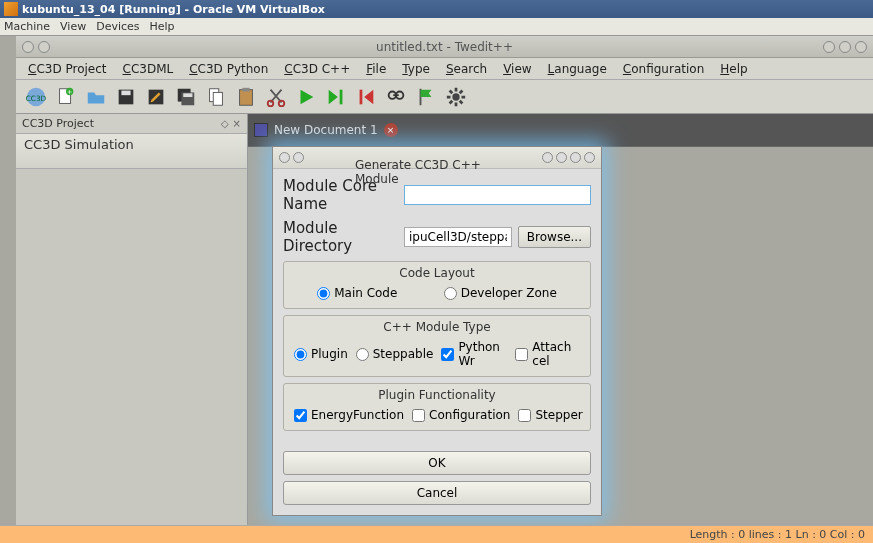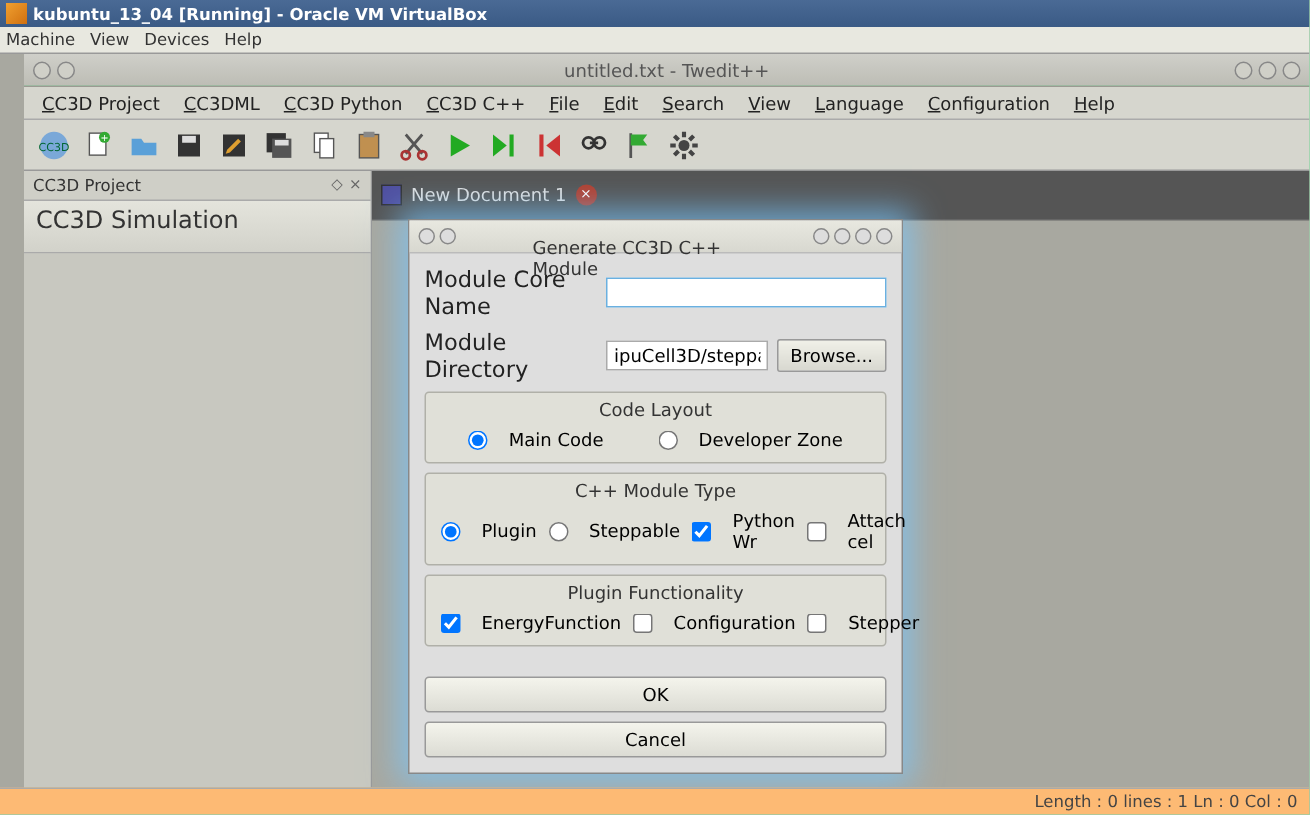--- a/index.html
+++ b/index.html
@@ -31,21 +31,21 @@
 .toolbar { height: 34px; background: #d6d6ce; display: flex; align-items: center; padding: 2px 6px; gap: 2px; border-bottom: 1px solid #999; }
 .tb-btn { width: 28px; height: 28px; display: flex; align-items: center; justify-content: center; border: 1px solid transparent; }
 .tb-btn svg { width: 22px; height: 22px; }
 
 
 .mainarea { position: absolute; top: 78px; bottom: 0; left: 0; right: 0; display: flex; }
 .left-panel { width: 232px; background: #cfcfc7; border-right: 1px solid #999; display: flex; flex-direction: column; }
 .lp-header { height: 20px; background: #cfcfc7; border-bottom: 1px solid #aaa; display: flex; align-items: center; padding: 0 6px; font-size: 11px; color: #333; }
 .lp-header .pin { margin-left: auto; font-size: 10px; color: #666; }
 .lp-header .close { margin-left: 4px; font-size: 10px; color: #666; }
-.lp-tab { height: 35px; background: linear-gradient(#e4e4dc,#d2d2ca); border-bottom: 1px solid #aaa; font-size: 16px; padding: 3px 8px; color: #333; }
+.lp-tab { height: 35px; background: linear-gradient(#e4e4dc,#d2d2ca); border-bottom: 1px solid #aaa; font-size: 13px; padding: 3px 8px; color: #333; }
 .lp-body { flex: 1; background: #c8c8c0; }
 
 .right-panel { flex: 1; background: #b8b8b0; display: flex; flex-direction: column; }
 .doc-tabs { height: 22px; background: #555; display: flex; align-items: center; padding: 16px 6px; font-size: 12px; color: #ddd; gap: 6px; }
 .doc-tabs .doc-icon { width: 14px; height: 14px; background: #5050a0; border: 1px solid #333; }
 .doc-tabs .doc-close { width: 14px; height: 14px; border-radius: 50%; background: #b04030; color: #fff; display: flex; align-items: center; justify-content: center; font-size: 9px; }
 .editor { flex: 1; background: #a8a8a0; border-top: 1px solid #666; }
 
 
 .statusbar { position: absolute; bottom: 0; left: 0; right: 0; height: 18px; background: #fdba74; border-top: 1px solid #aaa; display: flex; align-items: center; justify-content: flex-end; padding: 0 8px; font-size: 11px; color: #444; }
@@ -64,21 +64,21 @@
 .form-row label { width: 115px; font-size: 15px; color: #222; }
 .form-row input[type=text] { flex: 1; height: 20px; border: 1px solid #6ab0e0; background: #fff; padding: 0 4px; font-size: 12px; min-width: 0; }
 .form-row input.dir { border: 1px solid #aaa; }
 .form-row button { height: 22px; padding: 0 8px; font-size: 12px; background: linear-gradient(#f0f0e8,#d8d8d0); border: 1px solid #999; border-radius: 2px; }
 
 .groupbox { border: 1px solid #b0b0a8; border-radius: 3px; margin: 6px 0; padding: 24px 10px 8px 10px; position: relative; background: #e0e0d8; }
 .groupbox .gb-title { position: absolute; top: 4px; left: 50%; transform: translateX(-50%); font-size: 12px; color: #333; }
 .radio-row { display: flex; gap: 24px; align-items: center; font-size: 12px; }
 .radio-row.around { justify-content: space-around; gap: 0; }
 .radio-row.tight { gap: 8px; }
-.radio-item, .check-item { display: flex; align-items: center; gap: 14px; }
+.radio-item, .check-item { display: flex; align-items: center; gap: 4px; }
 .radio-item input, .check-item input { width: 13px; height: 13px; }
 .modal-btns { display: flex; justify-content: flex-end; gap: 6px; padding: 6px 10px 10px 10px; flex-direction: column; }
 .modal-btns button { height: 24px; padding: 0 12px; font-size: 12px; background: linear-gradient(#f4f4ec,#dcdcD4); border: 1px solid #999; border-radius: 3px; }
 </style>
 </head>
 <body>
 
 <div class="vbox-titlebar">
   <div class="vb-icon"></div>
   <div class="vb-title">kubuntu_13_04 [Running] - Oracle VM VirtualBox</div>
@@ -104,21 +104,21 @@
       <div class="wc"></div>
     </div>
   </div>
 
   <div class="menubar">
     <span>CC3D Project</span>
     <span>CC3DML</span>
     <span>CC3D Python</span>
     <span>CC3D C++</span>
     <span>File</span>
-    <span>Edit</span>
+    <span>Type</span>
     <span>Search</span>
     <span>View</span>
     <span>Language</span>
     <span>Configuration</span>
     <span>Help</span>
   </div>
 
   <div class="toolbar">
     <div class="tb-btn">
         <svg viewBox="0 0 24 24">

